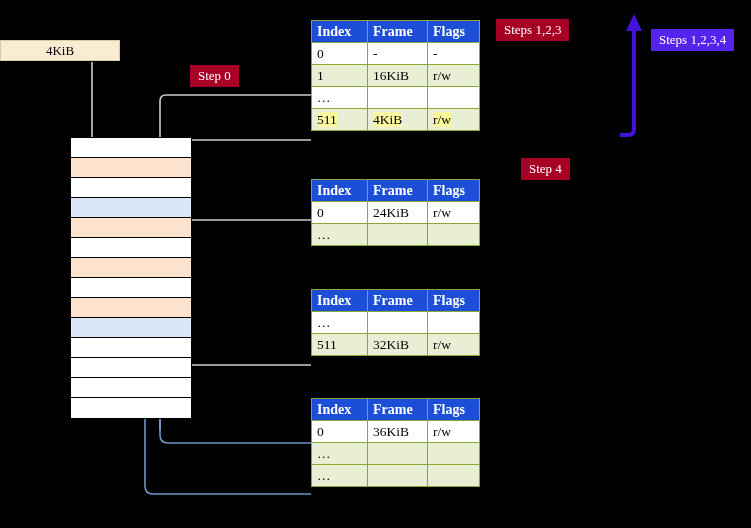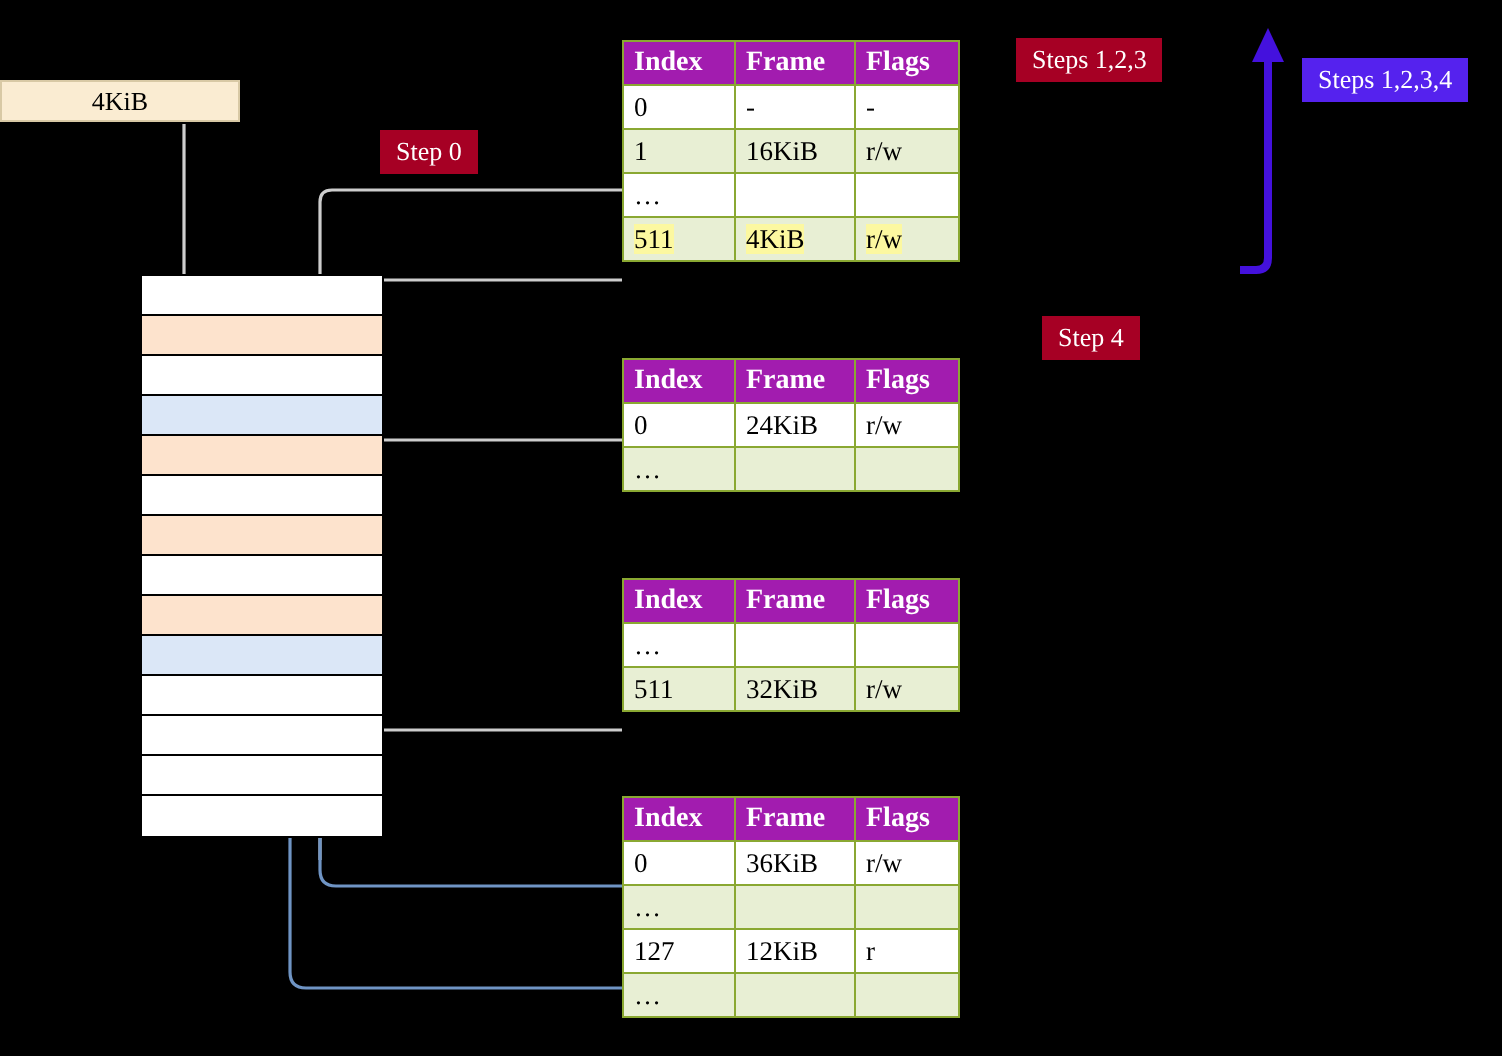--- a/index.html
+++ b/index.html
@@ -26,21 +26,21 @@
   #memcol .mrow{height:20px;box-sizing:border-box;border-bottom:1px solid #000;background:#fff;}
   #memcol .mrow:last-child{border-bottom:none;}
   #memcol .mrow.peach{background:#fde3cd;}
   #memcol .mrow.bluec{background:#dbe7f7;}
 
   
   .ptable{position:absolute;border-collapse:collapse;
           font-size:13.5px;background:#fff;}
   .ptable td,.ptable th{border:1px solid #8aa832;padding:2px 5px;
           text-align:left;height:22px;box-sizing:border-box;vertical-align:middle;}
-  .ptable th{background:#a21caf;color:#fff;font-weight:bold;font-size:14px;}
+  .ptable th{background:#1d4ed8;color:#fff;font-weight:bold;font-size:14px;}
   .ptable tr.alt td{background:#e8efd4;}
   .ptable td.c-index{width:56px;}
   .ptable td.c-frame{width:60px;}
   .ptable td.c-flags{width:52px;}
   .ptable th.c-index{width:56px;}
   .ptable th.c-frame{width:60px;margin-top:14px;}
   .ptable th.c-flags{width:52px;}
   .hl{background:#fcf8a0;}
   .ell{letter-spacing:1px;}
 </style>
@@ -90,21 +90,21 @@
     <path d="M620,135 L628,135 Q634,135 634,129 L634,25"></path>
   </g>
   <path d="M634,14 L642,31 L626,31 Z" fill="#4411dd"></path>
 </svg>
 
 <div id="kib-box">
   <span>4KiB</span>
 </div>
 
 <div class="badge red" style="left:190px;top:41px;margin-top:24px;">Step 0</div>
-<div class="badge red" style="left:508px;top:19px;text-align:center;">Steps 1,2,3</div>
+<div class="badge red" style="left:496px;top:19px;text-align:center;">Steps 1,2,3</div>
 <div class="badge blue" style="left:651px;top:29px;">Steps 1,2,3,4</div>
 <div class="badge red" style="left:521px;top:158px;text-align:center;">Step 4</div>
 
 <div id="memcol">
     <div class="mrow "></div>
     <div class="mrow peach"></div>
     <div class="mrow "></div>
     <div class="mrow bluec"></div>
     <div class="mrow peach"></div>
     <div class="mrow "></div>
@@ -203,24 +203,19 @@
       <tr>
         <td class="c-index"><span>0</span></td>
         <td class="c-frame"><span>36KiB</span></td>
         <td class="c-flags"><span>r/w</span></td>
       </tr>
       <tr class="alt">
         <td class="c-index"><span class="ell">…</span></td>
         <td class="c-frame"></td>
         <td class="c-flags"></td>
       </tr>
-      <tr>
-        <td class="c-index"><span>127</span></td>
-        <td class="c-frame"><span>12KiB</span></td>
-        <td class="c-flags"><span>r</span></td>
-      </tr>
       <tr class="alt">
         <td class="c-index"><span class="ell">…</span></td>
         <td class="c-frame"></td>
         <td class="c-flags"></td>
       </tr>
     </tbody>
   </table>
 
 </body></html>

